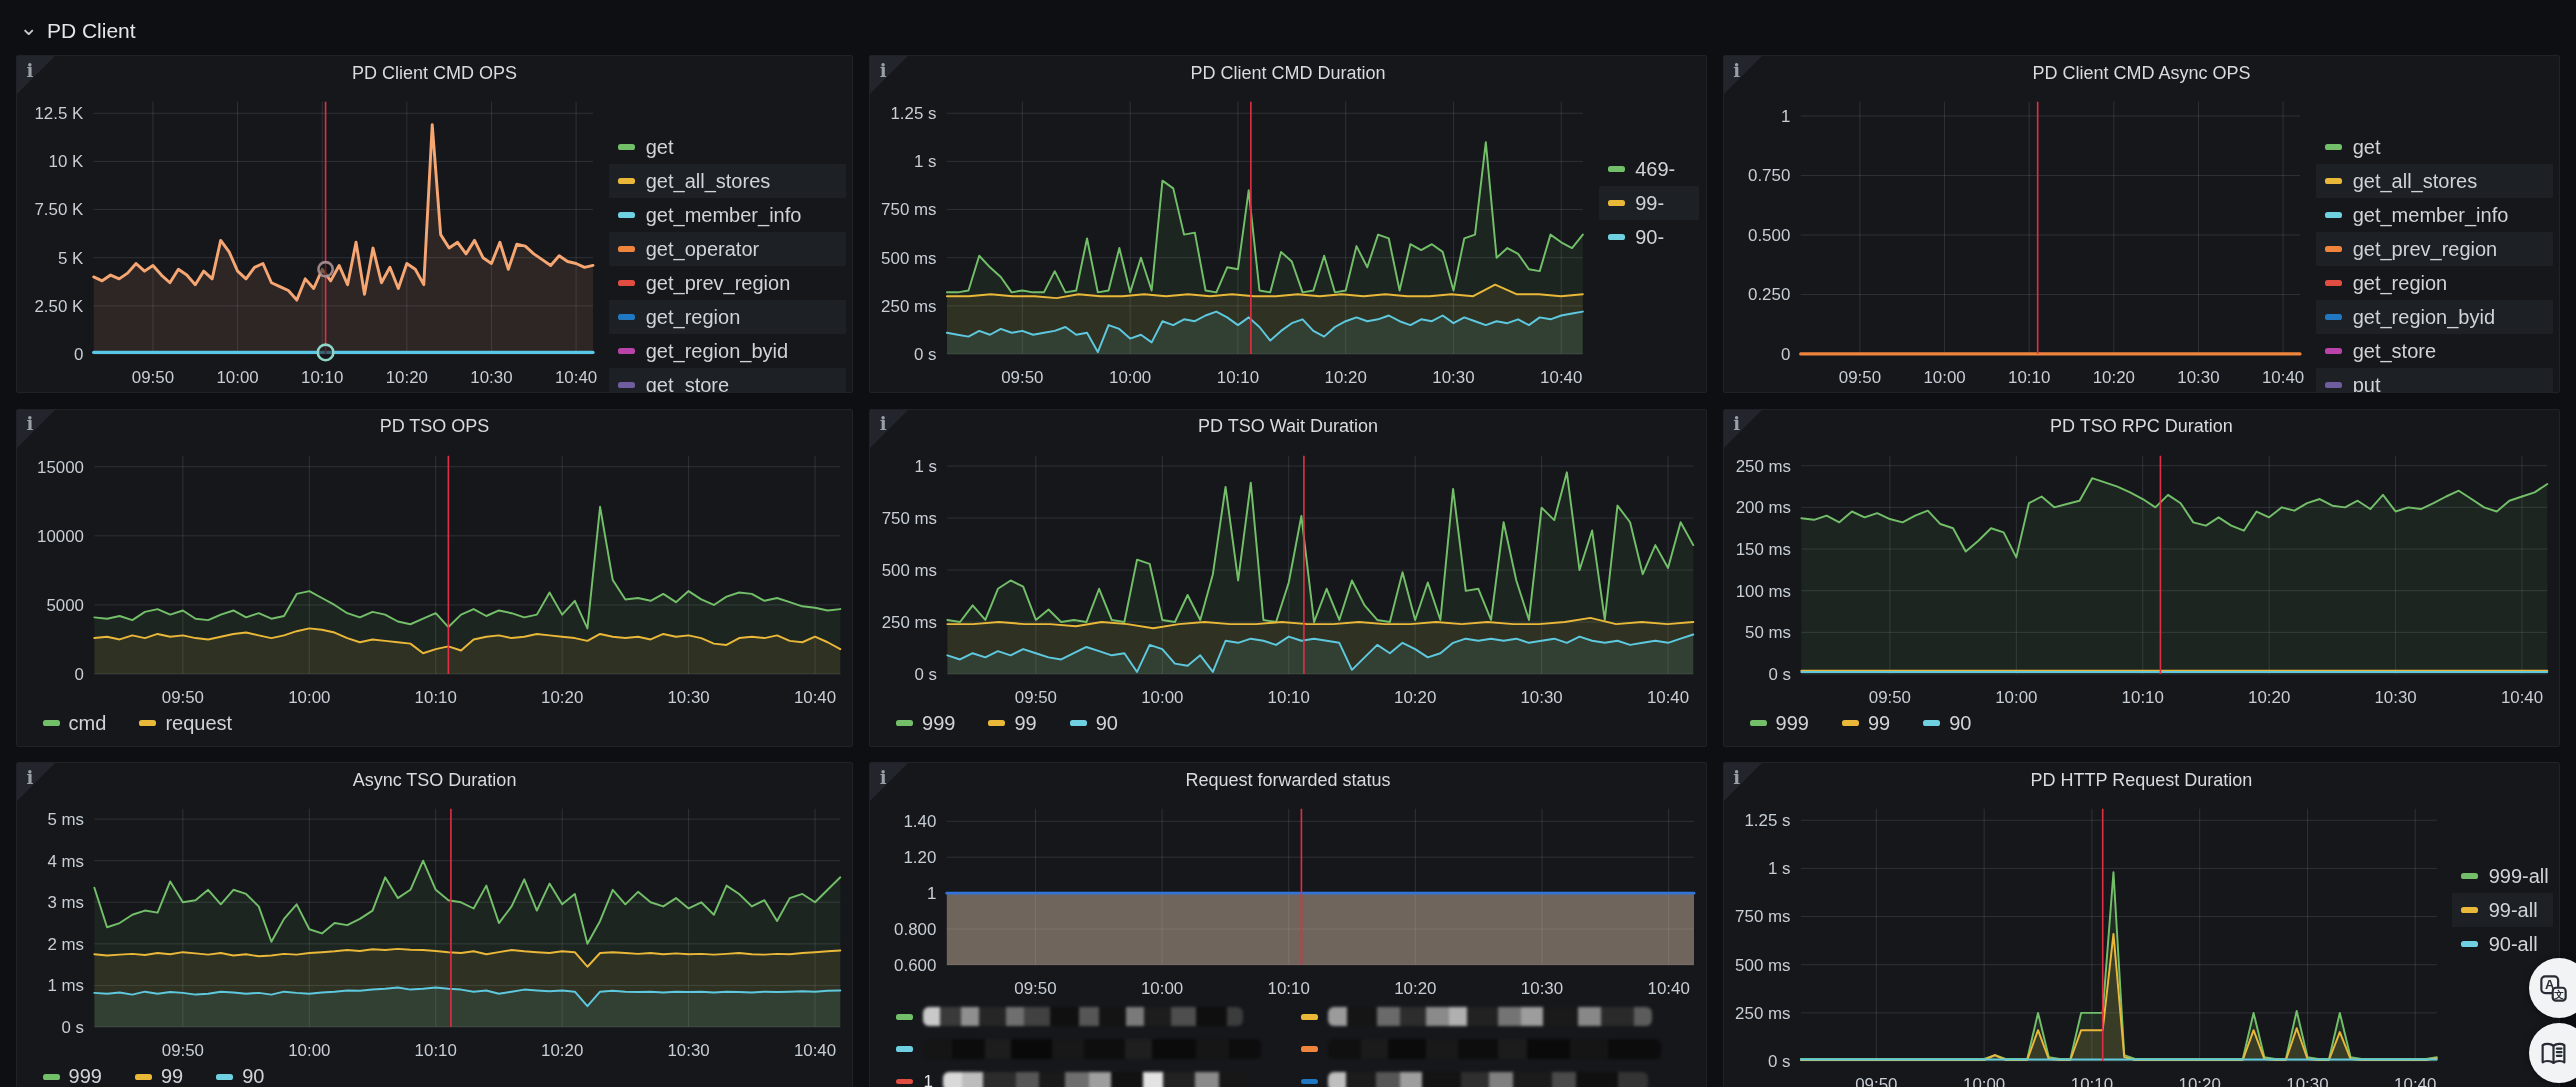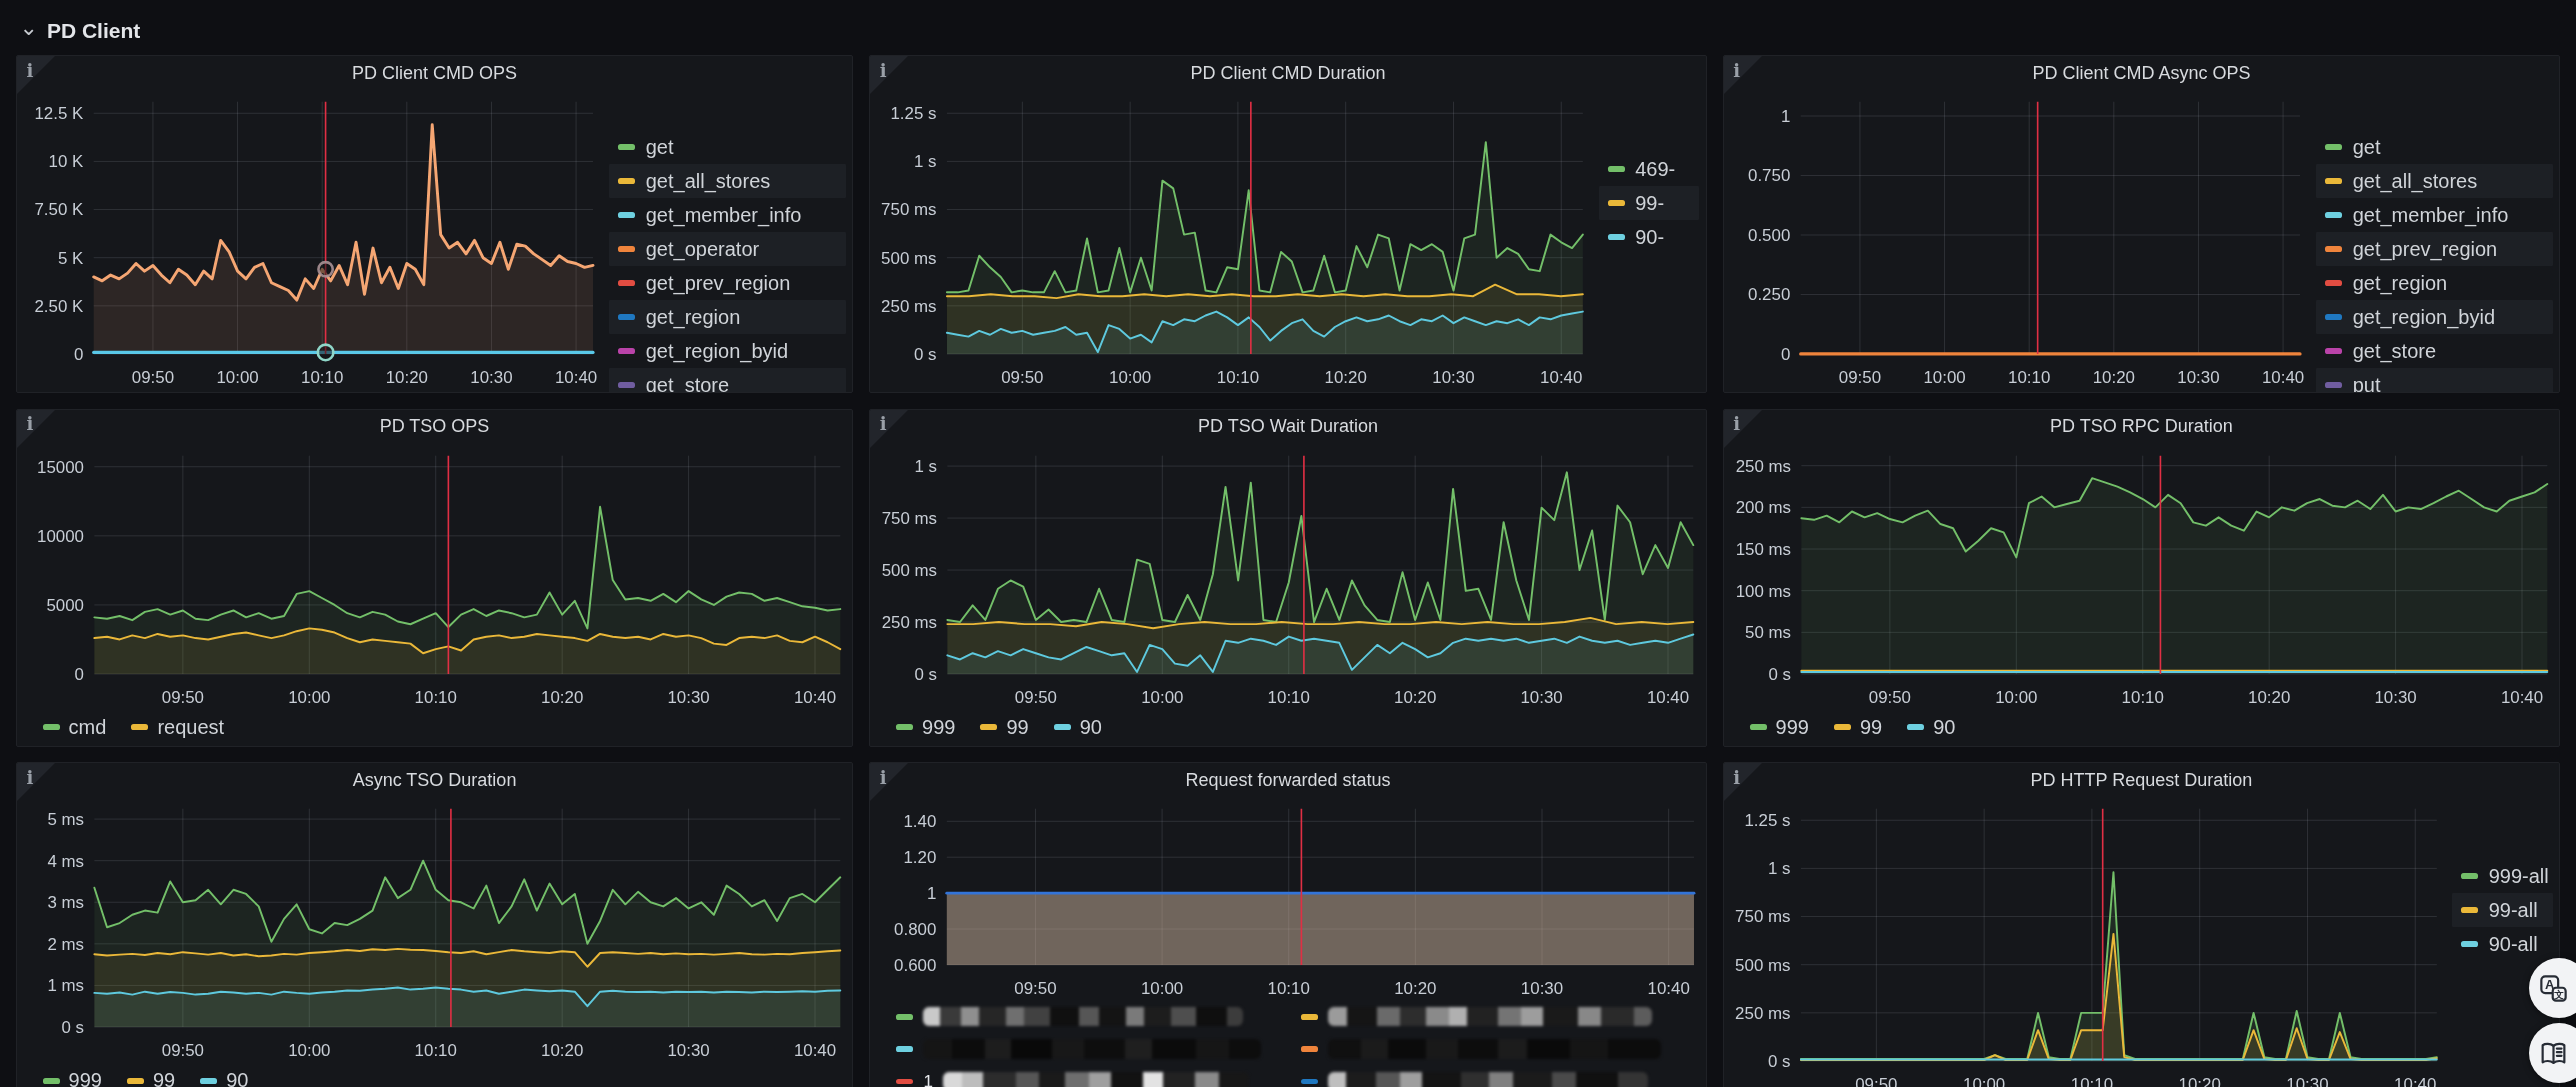--- a/index.html
+++ b/index.html
@@ -9,21 +9,21 @@
     font-family:"Liberation Sans","DejaVu Sans",sans-serif;
     color:#d8dadf;
     position:relative;
   }
   .row-header {
     display:flex; align-items:center; gap:9px;
     padding:15.6px 0 7.8px 19.5px; height:55px;
     cursor:pointer;
   }
   .row-header .chev { font-size:22px; color:#c7cbd1; line-height:1; transform:translateY(-2.6px); }
-  .row-header .row-title { font-size:21px; font-weight:700; color:#e3e5e9; }
+  .row-header .row-title { font-size:21px; font-weight:400; color:#e3e5e9; }
   .grid {
     display:grid;
     grid-template-columns:repeat(3,1fr);
     grid-auto-rows:338px;
     gap:15.6px;
     padding:0 15.6px;
   }
   .panel {
     position:relative;
     background:#15171b;
@@ -52,21 +52,21 @@
   .lrow {
     display:flex; align-items:center; gap:10.4px;
     height:34px; padding:0 9px; border-radius:1.3px; cursor:pointer;
   }
   .legend-right .lrow:nth-child(even) { background:#1d2025; }
   .swatch { width:17px; height:5.9px; border-radius:2.6px; flex:0 0 auto; }
   .ltext { font-size:20px; color:#d0d4d9; white-space:nowrap; }
   
   .legend-bottom {
     height:34px; flex:0 0 auto;
-    display:flex; align-items:flex-end; gap:25px;
+    display:flex; align-items:flex-start; gap:33px;
     padding:0 0 6.5px 26px;
   }
   .legend-bottom .lrow { height:23.4px; padding:0; gap:9px; }
   
   .legend-grid {
     flex:0 0 auto; height:96px;
     display:grid; grid-template-columns:1fr 1fr;
     column-gap:15.6px; row-gap:5.2px;
     padding:0 15.6px 3.9px 26px;
   }

